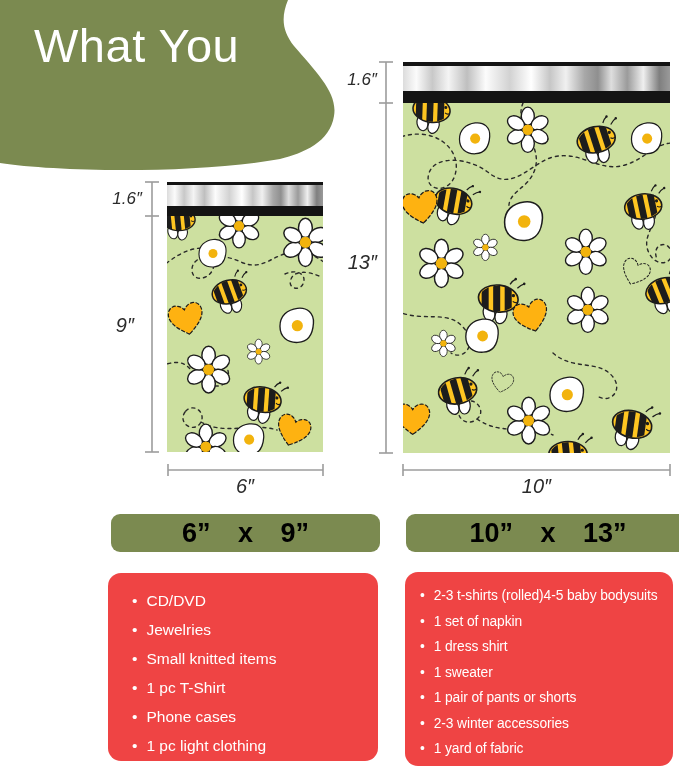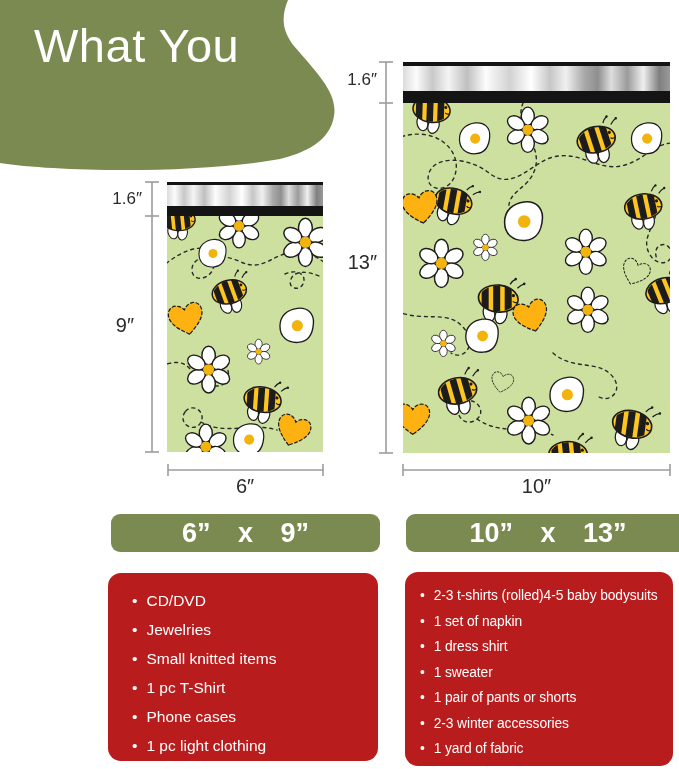--- a/index.html
+++ b/index.html
@@ -12,35 +12,35 @@
 
   
   .blob-svg{left:0;top:0;}
   .title{
     left:34px;top:16px;width:300px;color:#ffffff;
     font-size:47px;font-weight:400;line-height:59px;letter-spacing:.5px;
   }
 
   
   .dim-label{
-    color:#2b2b2b;font-size:17px;line-height:20px;white-space:nowrap;
+    color:#2b2b2b;font-size:17px;line-height:20px;white-space:nowrap;font-style:italic;
   }
   .dim-label.right{text-align:right;}
   .dim-label.center{text-align:center;}
   .dim-big{font-size:20px;}
 
   
   .size-btn{
-    background:#7b8a50;border-radius:9px;color:#ffffff;
+    background:#7b8a50;border-radius:9px;color:#000000;
     font-size:27px;font-weight:700;text-align:center;line-height:38px;
     word-spacing:20px;height:38px;
   }
 
   
-  .list-box{background:#b91c1c;border-radius:13px;color:#fff;}
+  .list-box{background:#ef4444;border-radius:13px;color:#fff;}
   .list-box ul{list-style:none;margin:0;}
   .list-box li{white-space:nowrap;color:#fff;}
   .list-box li::before{content:"•";margin-right:9px;}
   .list-left ul{padding:19px 0 0 24px;}
   .list-left li{font-size:15.5px;margin-bottom:11px;}
   .list-right ul{padding:16px 0 0 15px;}
   .list-right li{font-size:13.8px;margin-bottom:10.5px;letter-spacing:-.1px;}
 </style>
 </head>
 <body>

